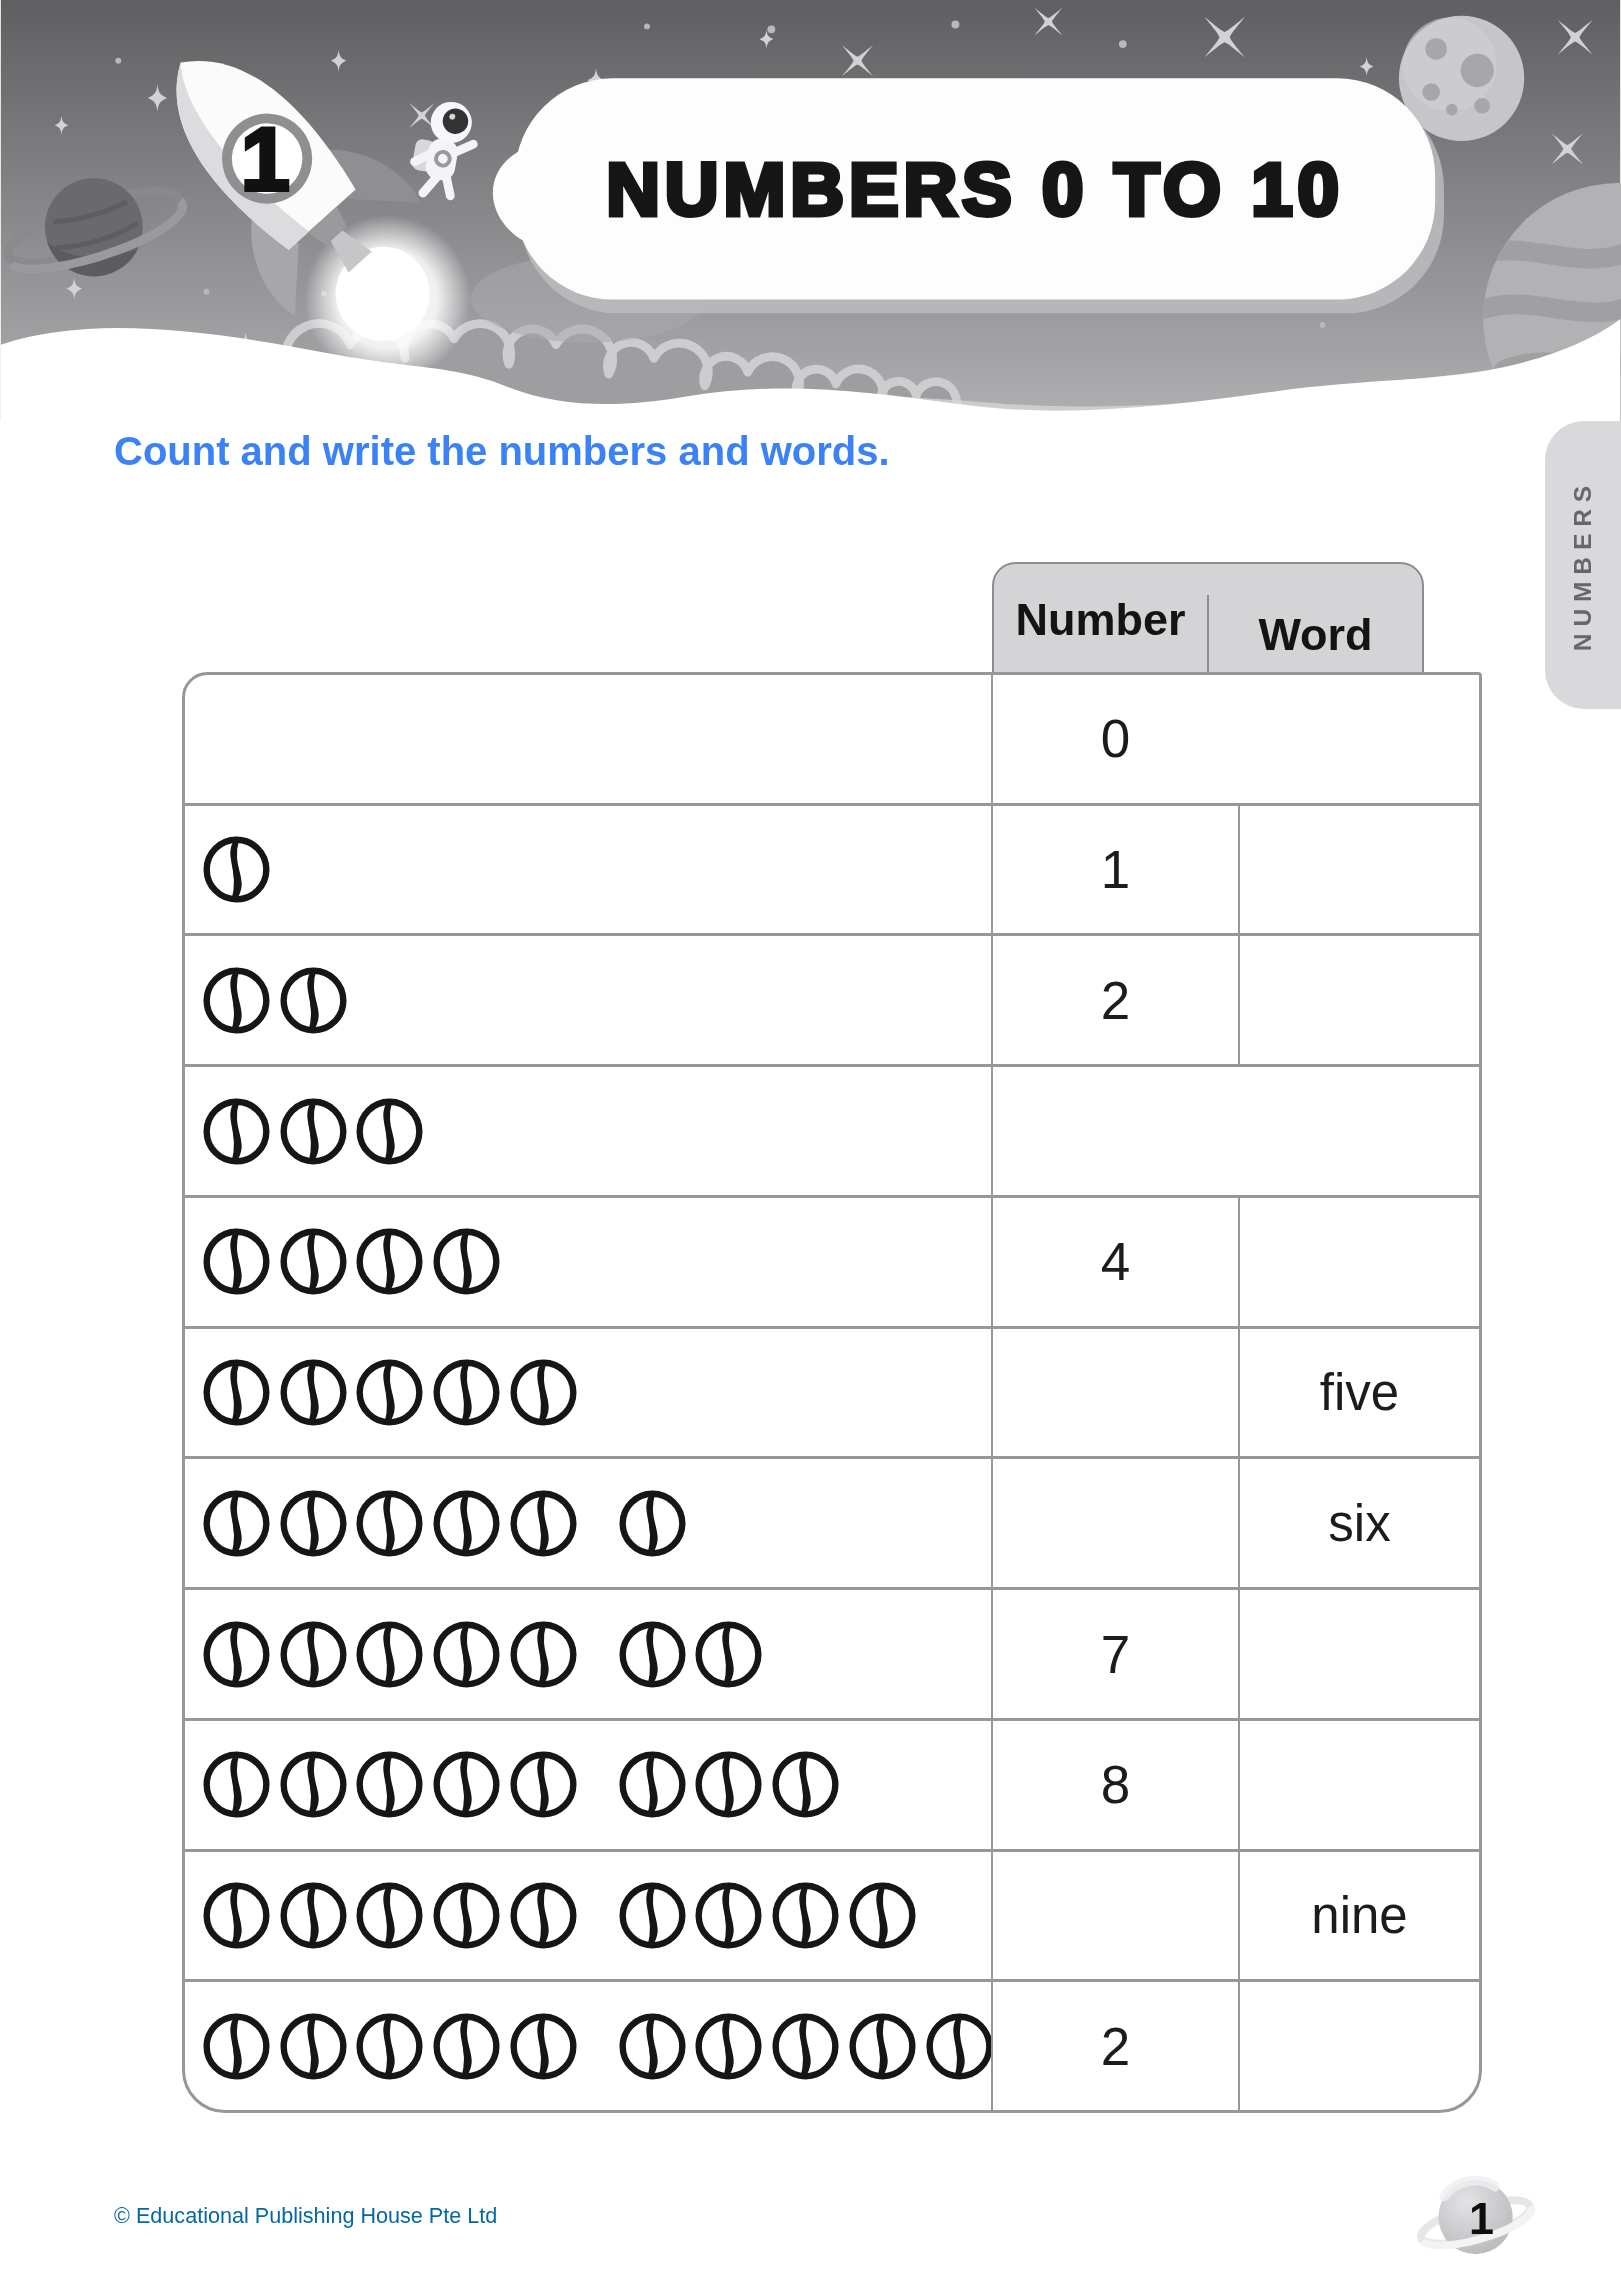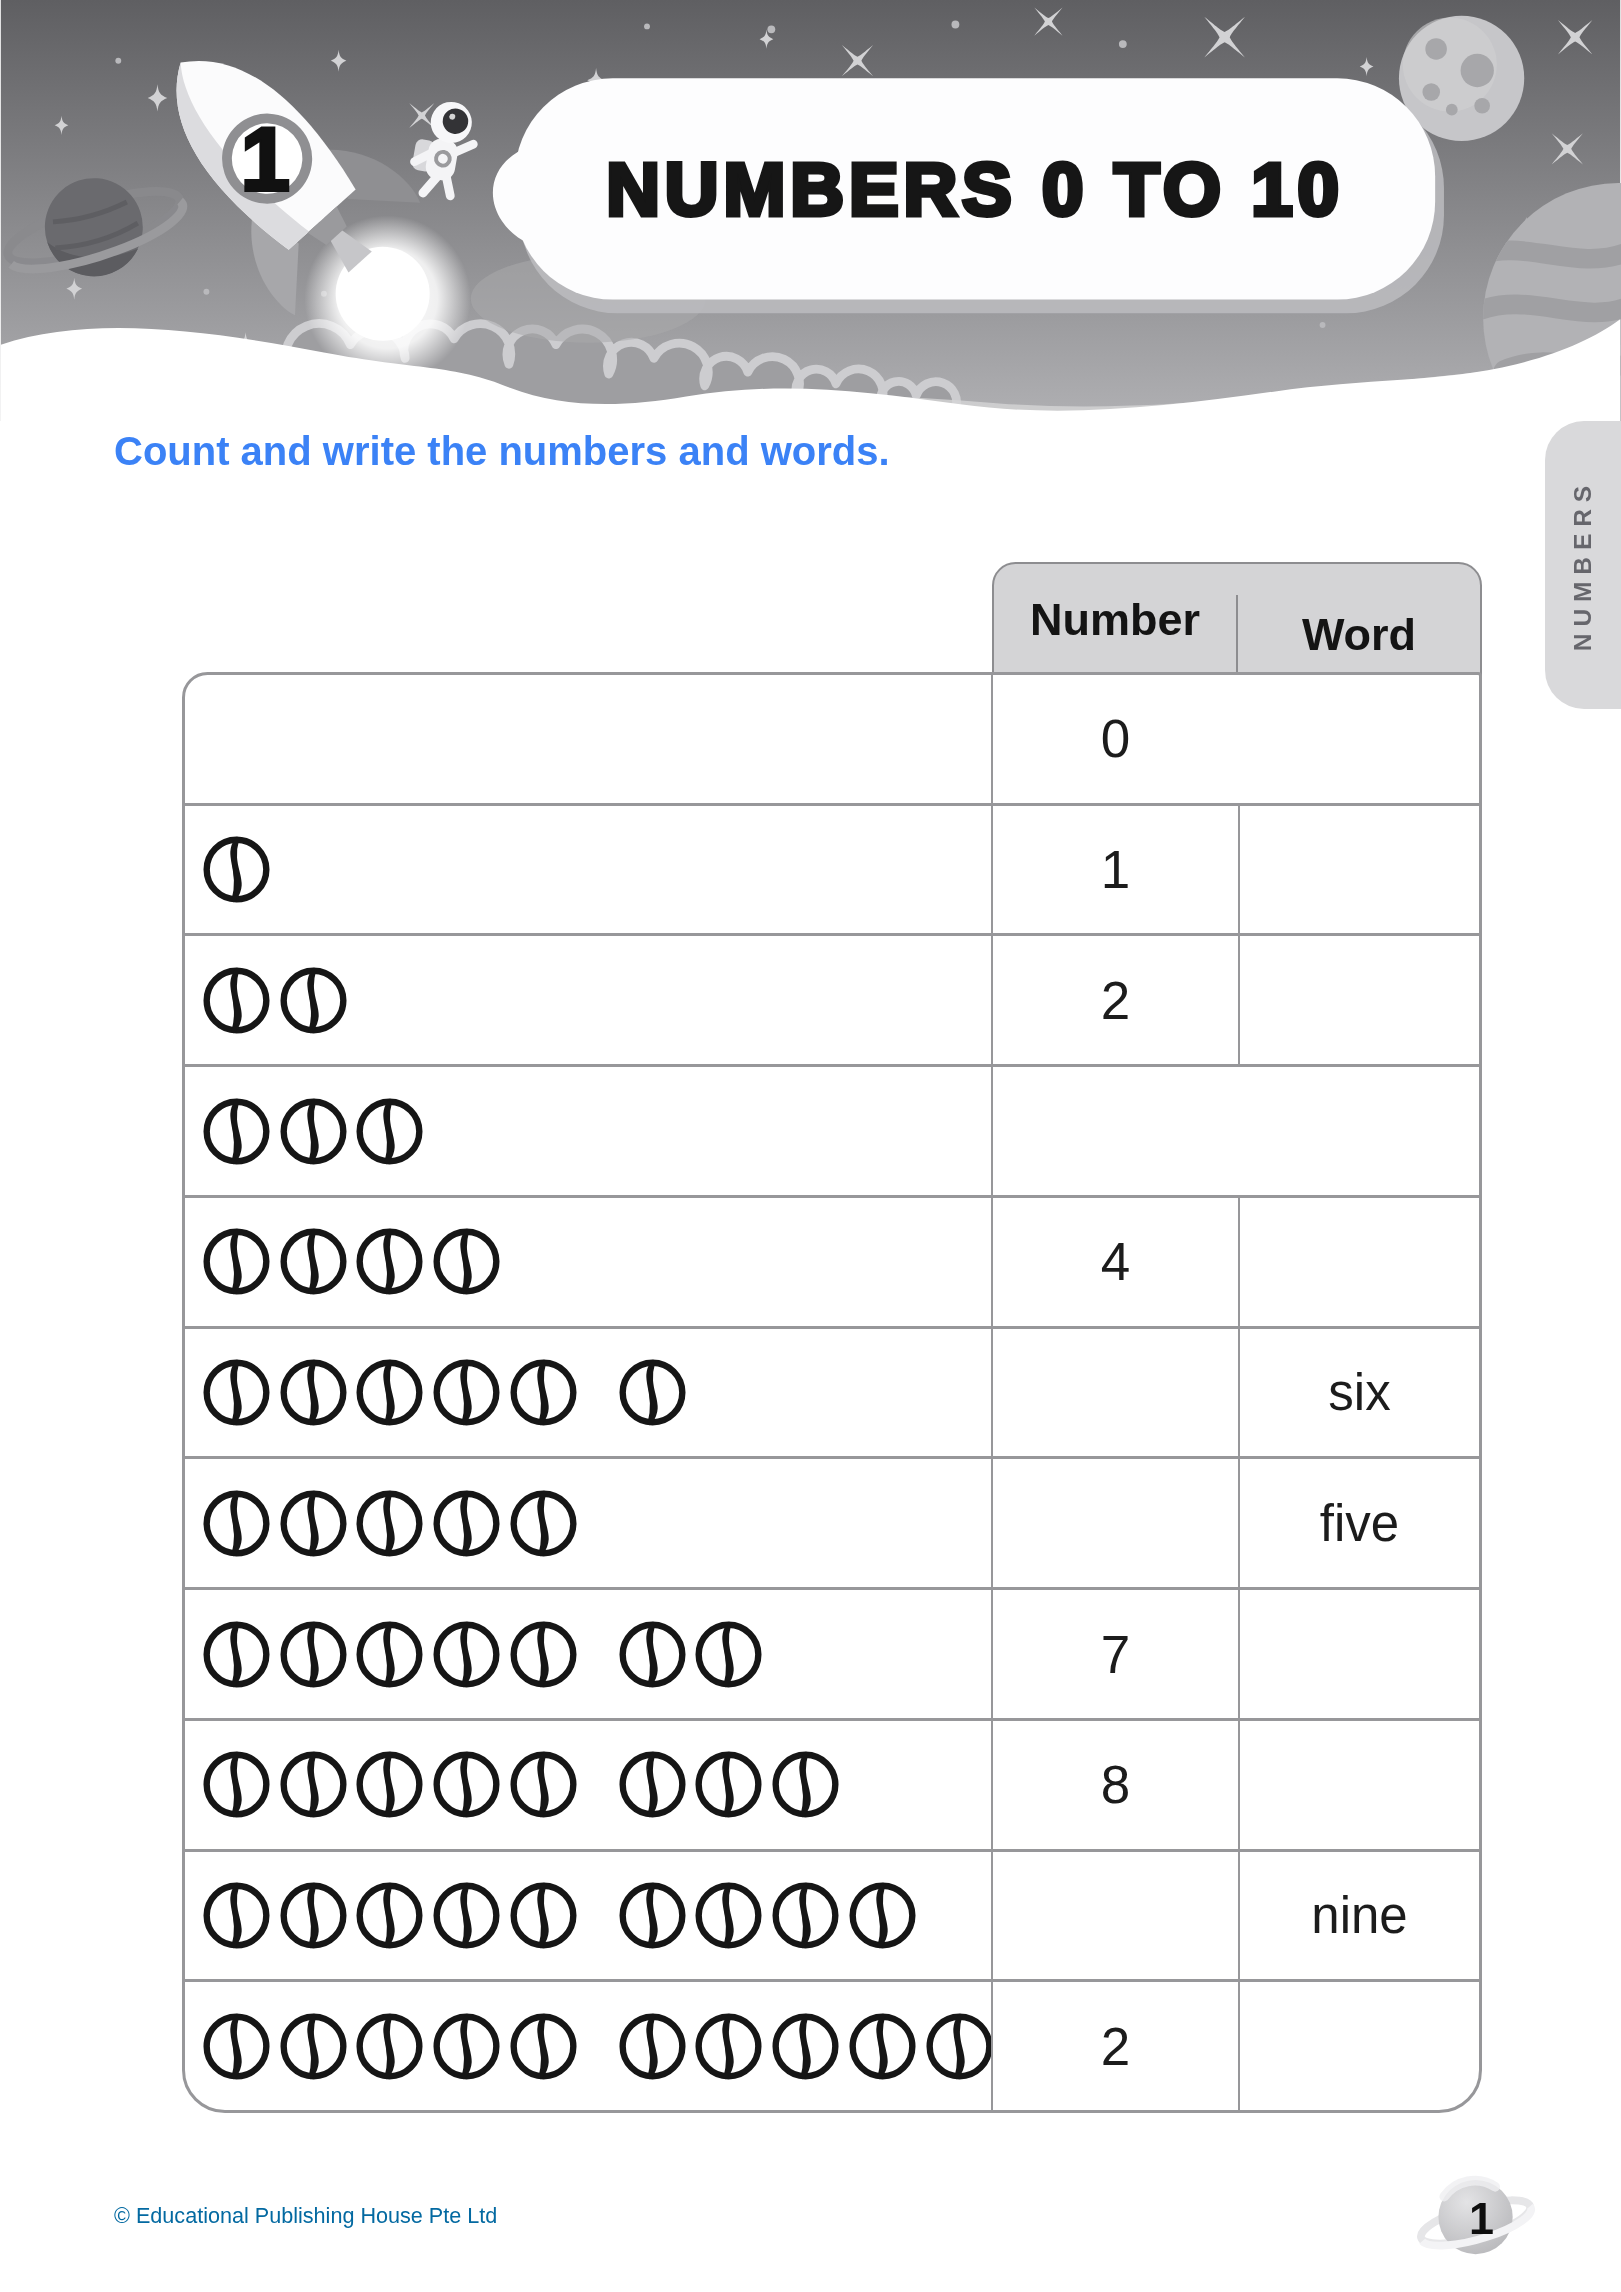--- a/index.html
+++ b/index.html
@@ -15,21 +15,21 @@
   .side-tab {
     position:absolute; right:0; top:421px; width:76px; height:288px;
     background:#d9d9db; border-radius:39px 0 0 39px;
     display:flex; align-items:center; justify-content:center;
   }
   .side-tab span {
     writing-mode:vertical-rl; transform:rotate(180deg);
     font-weight:bold; font-size:24.5px; letter-spacing:6.9px; color:#66666c;
   }
   .thead {
-    position:absolute; left:992px; top:562px; width:490px; height:115px;
+    position:absolute; left:992px; top:562px; width:432px; height:115px;
     background:#d4d4d6; border:2.9px solid #8d8d90; border-radius:23.5px 23.5px 0 0;
     box-sizing:border-box; display:flex;
   }
   .thead .hcell {
     flex:1; display:flex; align-items:center; justify-content:center;
     font-size:45px; font-weight:bold; color:#141414;
   }
   .thead .hcell + .hcell { border-left:2.9px solid #8d8d90;margin-top:31px; }
   .tbody {
     position:absolute; left:182px; top:672px; width:1300px; height:1441px;
@@ -306,60 +306,60 @@
         <svg class="marble" viewBox="0 0 100 100">
           <circle cx="50" cy="50" r="42" fill="#fff" stroke="#161616" stroke-width="9"></circle>
           <path d="M51 7 C 33 32, 58 48, 46 93 C 68 64, 38 50, 51 7 Z" fill="#d2d2d4" stroke="#161616" stroke-width="6" stroke-linejoin="round"></path>
           <path d="M49 13 C 39 37, 52 58, 47 87" fill="none" stroke="#161616" stroke-width="2.5"></path>
         </svg>
         <svg class="marble" viewBox="0 0 100 100">
           <circle cx="50" cy="50" r="42" fill="#fff" stroke="#161616" stroke-width="9"></circle>
           <path d="M51 7 C 33 32, 58 48, 46 93 C 68 64, 38 50, 51 7 Z" fill="#d2d2d4" stroke="#161616" stroke-width="6" stroke-linejoin="round"></path>
           <path d="M49 13 C 39 37, 52 58, 47 87" fill="none" stroke="#161616" stroke-width="2.5"></path>
         </svg>
+      </div>
+    <div class="cell num"></div>
+    <div class="cell word">five</div>
+  </div>
+  <div class="trow">
+    <div class="cell pic">
+        <svg class="marble" viewBox="0 0 100 100">
+          <circle cx="50" cy="50" r="42" fill="#fff" stroke="#161616" stroke-width="9"></circle>
+          <path d="M51 7 C 33 32, 58 48, 46 93 C 68 64, 38 50, 51 7 Z" fill="#d2d2d4" stroke="#161616" stroke-width="6" stroke-linejoin="round"></path>
+          <path d="M49 13 C 39 37, 52 58, 47 87" fill="none" stroke="#161616" stroke-width="2.5"></path>
+        </svg>
+        <svg class="marble" viewBox="0 0 100 100">
+          <circle cx="50" cy="50" r="42" fill="#fff" stroke="#161616" stroke-width="9"></circle>
+          <path d="M51 7 C 33 32, 58 48, 46 93 C 68 64, 38 50, 51 7 Z" fill="#d2d2d4" stroke="#161616" stroke-width="6" stroke-linejoin="round"></path>
+          <path d="M49 13 C 39 37, 52 58, 47 87" fill="none" stroke="#161616" stroke-width="2.5"></path>
+        </svg>
+        <svg class="marble" viewBox="0 0 100 100">
+          <circle cx="50" cy="50" r="42" fill="#fff" stroke="#161616" stroke-width="9"></circle>
+          <path d="M51 7 C 33 32, 58 48, 46 93 C 68 64, 38 50, 51 7 Z" fill="#d2d2d4" stroke="#161616" stroke-width="6" stroke-linejoin="round"></path>
+          <path d="M49 13 C 39 37, 52 58, 47 87" fill="none" stroke="#161616" stroke-width="2.5"></path>
+        </svg>
+        <svg class="marble" viewBox="0 0 100 100">
+          <circle cx="50" cy="50" r="42" fill="#fff" stroke="#161616" stroke-width="9"></circle>
+          <path d="M51 7 C 33 32, 58 48, 46 93 C 68 64, 38 50, 51 7 Z" fill="#d2d2d4" stroke="#161616" stroke-width="6" stroke-linejoin="round"></path>
+          <path d="M49 13 C 39 37, 52 58, 47 87" fill="none" stroke="#161616" stroke-width="2.5"></path>
+        </svg>
+        <svg class="marble" viewBox="0 0 100 100">
+          <circle cx="50" cy="50" r="42" fill="#fff" stroke="#161616" stroke-width="9"></circle>
+          <path d="M51 7 C 33 32, 58 48, 46 93 C 68 64, 38 50, 51 7 Z" fill="#d2d2d4" stroke="#161616" stroke-width="6" stroke-linejoin="round"></path>
+          <path d="M49 13 C 39 37, 52 58, 47 87" fill="none" stroke="#161616" stroke-width="2.5"></path>
+        </svg>
         <span class="mgap"></span>
         <svg class="marble" viewBox="0 0 100 100">
           <circle cx="50" cy="50" r="42" fill="#fff" stroke="#161616" stroke-width="9"></circle>
           <path d="M51 7 C 33 32, 58 48, 46 93 C 68 64, 38 50, 51 7 Z" fill="#d2d2d4" stroke="#161616" stroke-width="6" stroke-linejoin="round"></path>
           <path d="M49 13 C 39 37, 52 58, 47 87" fill="none" stroke="#161616" stroke-width="2.5"></path>
         </svg>
       </div>
     <div class="cell num"></div>
     <div class="cell word">six</div>
-  </div>
-  <div class="trow">
-    <div class="cell pic">
-        <svg class="marble" viewBox="0 0 100 100">
-          <circle cx="50" cy="50" r="42" fill="#fff" stroke="#161616" stroke-width="9"></circle>
-          <path d="M51 7 C 33 32, 58 48, 46 93 C 68 64, 38 50, 51 7 Z" fill="#d2d2d4" stroke="#161616" stroke-width="6" stroke-linejoin="round"></path>
-          <path d="M49 13 C 39 37, 52 58, 47 87" fill="none" stroke="#161616" stroke-width="2.5"></path>
-        </svg>
-        <svg class="marble" viewBox="0 0 100 100">
-          <circle cx="50" cy="50" r="42" fill="#fff" stroke="#161616" stroke-width="9"></circle>
-          <path d="M51 7 C 33 32, 58 48, 46 93 C 68 64, 38 50, 51 7 Z" fill="#d2d2d4" stroke="#161616" stroke-width="6" stroke-linejoin="round"></path>
-          <path d="M49 13 C 39 37, 52 58, 47 87" fill="none" stroke="#161616" stroke-width="2.5"></path>
-        </svg>
-        <svg class="marble" viewBox="0 0 100 100">
-          <circle cx="50" cy="50" r="42" fill="#fff" stroke="#161616" stroke-width="9"></circle>
-          <path d="M51 7 C 33 32, 58 48, 46 93 C 68 64, 38 50, 51 7 Z" fill="#d2d2d4" stroke="#161616" stroke-width="6" stroke-linejoin="round"></path>
-          <path d="M49 13 C 39 37, 52 58, 47 87" fill="none" stroke="#161616" stroke-width="2.5"></path>
-        </svg>
-        <svg class="marble" viewBox="0 0 100 100">
-          <circle cx="50" cy="50" r="42" fill="#fff" stroke="#161616" stroke-width="9"></circle>
-          <path d="M51 7 C 33 32, 58 48, 46 93 C 68 64, 38 50, 51 7 Z" fill="#d2d2d4" stroke="#161616" stroke-width="6" stroke-linejoin="round"></path>
-          <path d="M49 13 C 39 37, 52 58, 47 87" fill="none" stroke="#161616" stroke-width="2.5"></path>
-        </svg>
-        <svg class="marble" viewBox="0 0 100 100">
-          <circle cx="50" cy="50" r="42" fill="#fff" stroke="#161616" stroke-width="9"></circle>
-          <path d="M51 7 C 33 32, 58 48, 46 93 C 68 64, 38 50, 51 7 Z" fill="#d2d2d4" stroke="#161616" stroke-width="6" stroke-linejoin="round"></path>
-          <path d="M49 13 C 39 37, 52 58, 47 87" fill="none" stroke="#161616" stroke-width="2.5"></path>
-        </svg>
-      </div>
-    <div class="cell num"></div>
-    <div class="cell word">five</div>
   </div>
   <div class="trow">
     <div class="cell pic">
         <svg class="marble" viewBox="0 0 100 100">
           <circle cx="50" cy="50" r="42" fill="#fff" stroke="#161616" stroke-width="9"></circle>
           <path d="M51 7 C 33 32, 58 48, 46 93 C 68 64, 38 50, 51 7 Z" fill="#d2d2d4" stroke="#161616" stroke-width="6" stroke-linejoin="round"></path>
           <path d="M49 13 C 39 37, 52 58, 47 87" fill="none" stroke="#161616" stroke-width="2.5"></path>
         </svg>
         <svg class="marble" viewBox="0 0 100 100">
           <circle cx="50" cy="50" r="42" fill="#fff" stroke="#161616" stroke-width="9"></circle>

